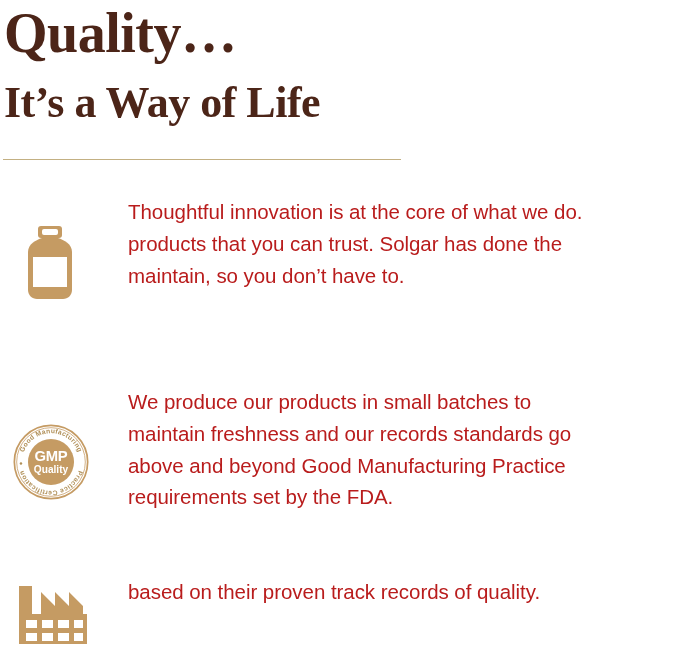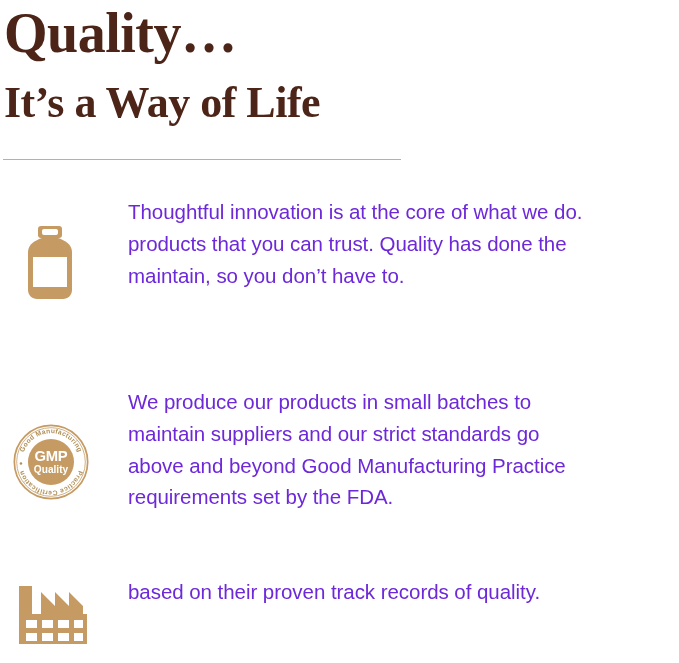--- a/index.html
+++ b/index.html
@@ -86,21 +86,21 @@
 
   .text-cell {
     flex: 1 1 auto;
     padding-right: 0;
   }
   .feature-text {
     margin: 0;
     font-family: "Liberation Sans", sans-serif;
     font-size: 20.5px;
     line-height: 31.8px;
-    color: #6d28d9;
+    color: #b91c1c;
     font-weight: 400;
     letter-spacing: -0.05px;
   }
   .feature-text .ln { display: block; white-space: nowrap; }
 
   
   .seal {
     position: relative;
     width: 78px;
     height: 78px;
@@ -128,21 +128,21 @@
             <rect x="18" y="0" width="24" height="12" rx="3" ry="3" fill="#c59b63"></rect>
             <rect x="22" y="3" width="16" height="6" rx="2" ry="2" fill="#ffffff"></rect>
             <path d="M8 26 C8 18 16 14 22 12 L38 12 C44 14 52 18 52 26 L52 64 C52 69 48 73 43 73 L17 73 C12 73 8 69 8 64 Z" fill="#c59b63"></path>
             <rect x="13" y="31" width="34" height="30" fill="#ffffff"></rect>
           </svg>
         </span>
       </div>
       <div class="text-cell">
         <p class="feature-text">
           <span class="ln">Thoughtful innovation is at the core of what we do.</span>
-          <span class="ln">products that you can trust. Quality has done the</span>
+          <span class="ln">products that you can trust. Solgar has done the</span>
           <span class="ln">maintain, so you don’t have to.</span>
         </p>
       </div>
     </div>
 
     <div class="feature-row feature-row-2">
       <div class="icon-cell icon-cell-seal">
         <span class="seal">
           <svg width="78" height="78" viewBox="0 0 100 100" aria-hidden="true">
             <defs>
@@ -160,21 +160,21 @@
             </text>
             <circle cx="11.5" cy="52" r="1.6" fill="#b08f57"></circle>
             <text x="50" y="49" text-anchor="middle" font-family="Liberation Sans, sans-serif" font-size="19" font-weight="700" fill="#ffffff" letter-spacing="-0.3">GMP</text>
             <text x="50" y="64" text-anchor="middle" font-family="Liberation Sans, sans-serif" font-size="13" font-weight="600" fill="#ffffff">Quality</text>
           </svg>
         </span>
       </div>
       <div class="text-cell">
         <p class="feature-text">
           <span class="ln">We produce our products in small batches to</span>
-          <span class="ln">maintain suppliers and our strict standards go</span>
+          <span class="ln">maintain freshness and our records standards go</span>
           <span class="ln">above and beyond Good Manufacturing Practice</span>
           <span class="ln">requirements set by the FDA.</span>
         </p>
       </div>
     </div>
 
     <div class="feature-row feature-row-3">
       <div class="icon-cell icon-cell-factory">
         <span>
           <svg width="72" height="62" viewBox="0 0 72 62" aria-hidden="true">

